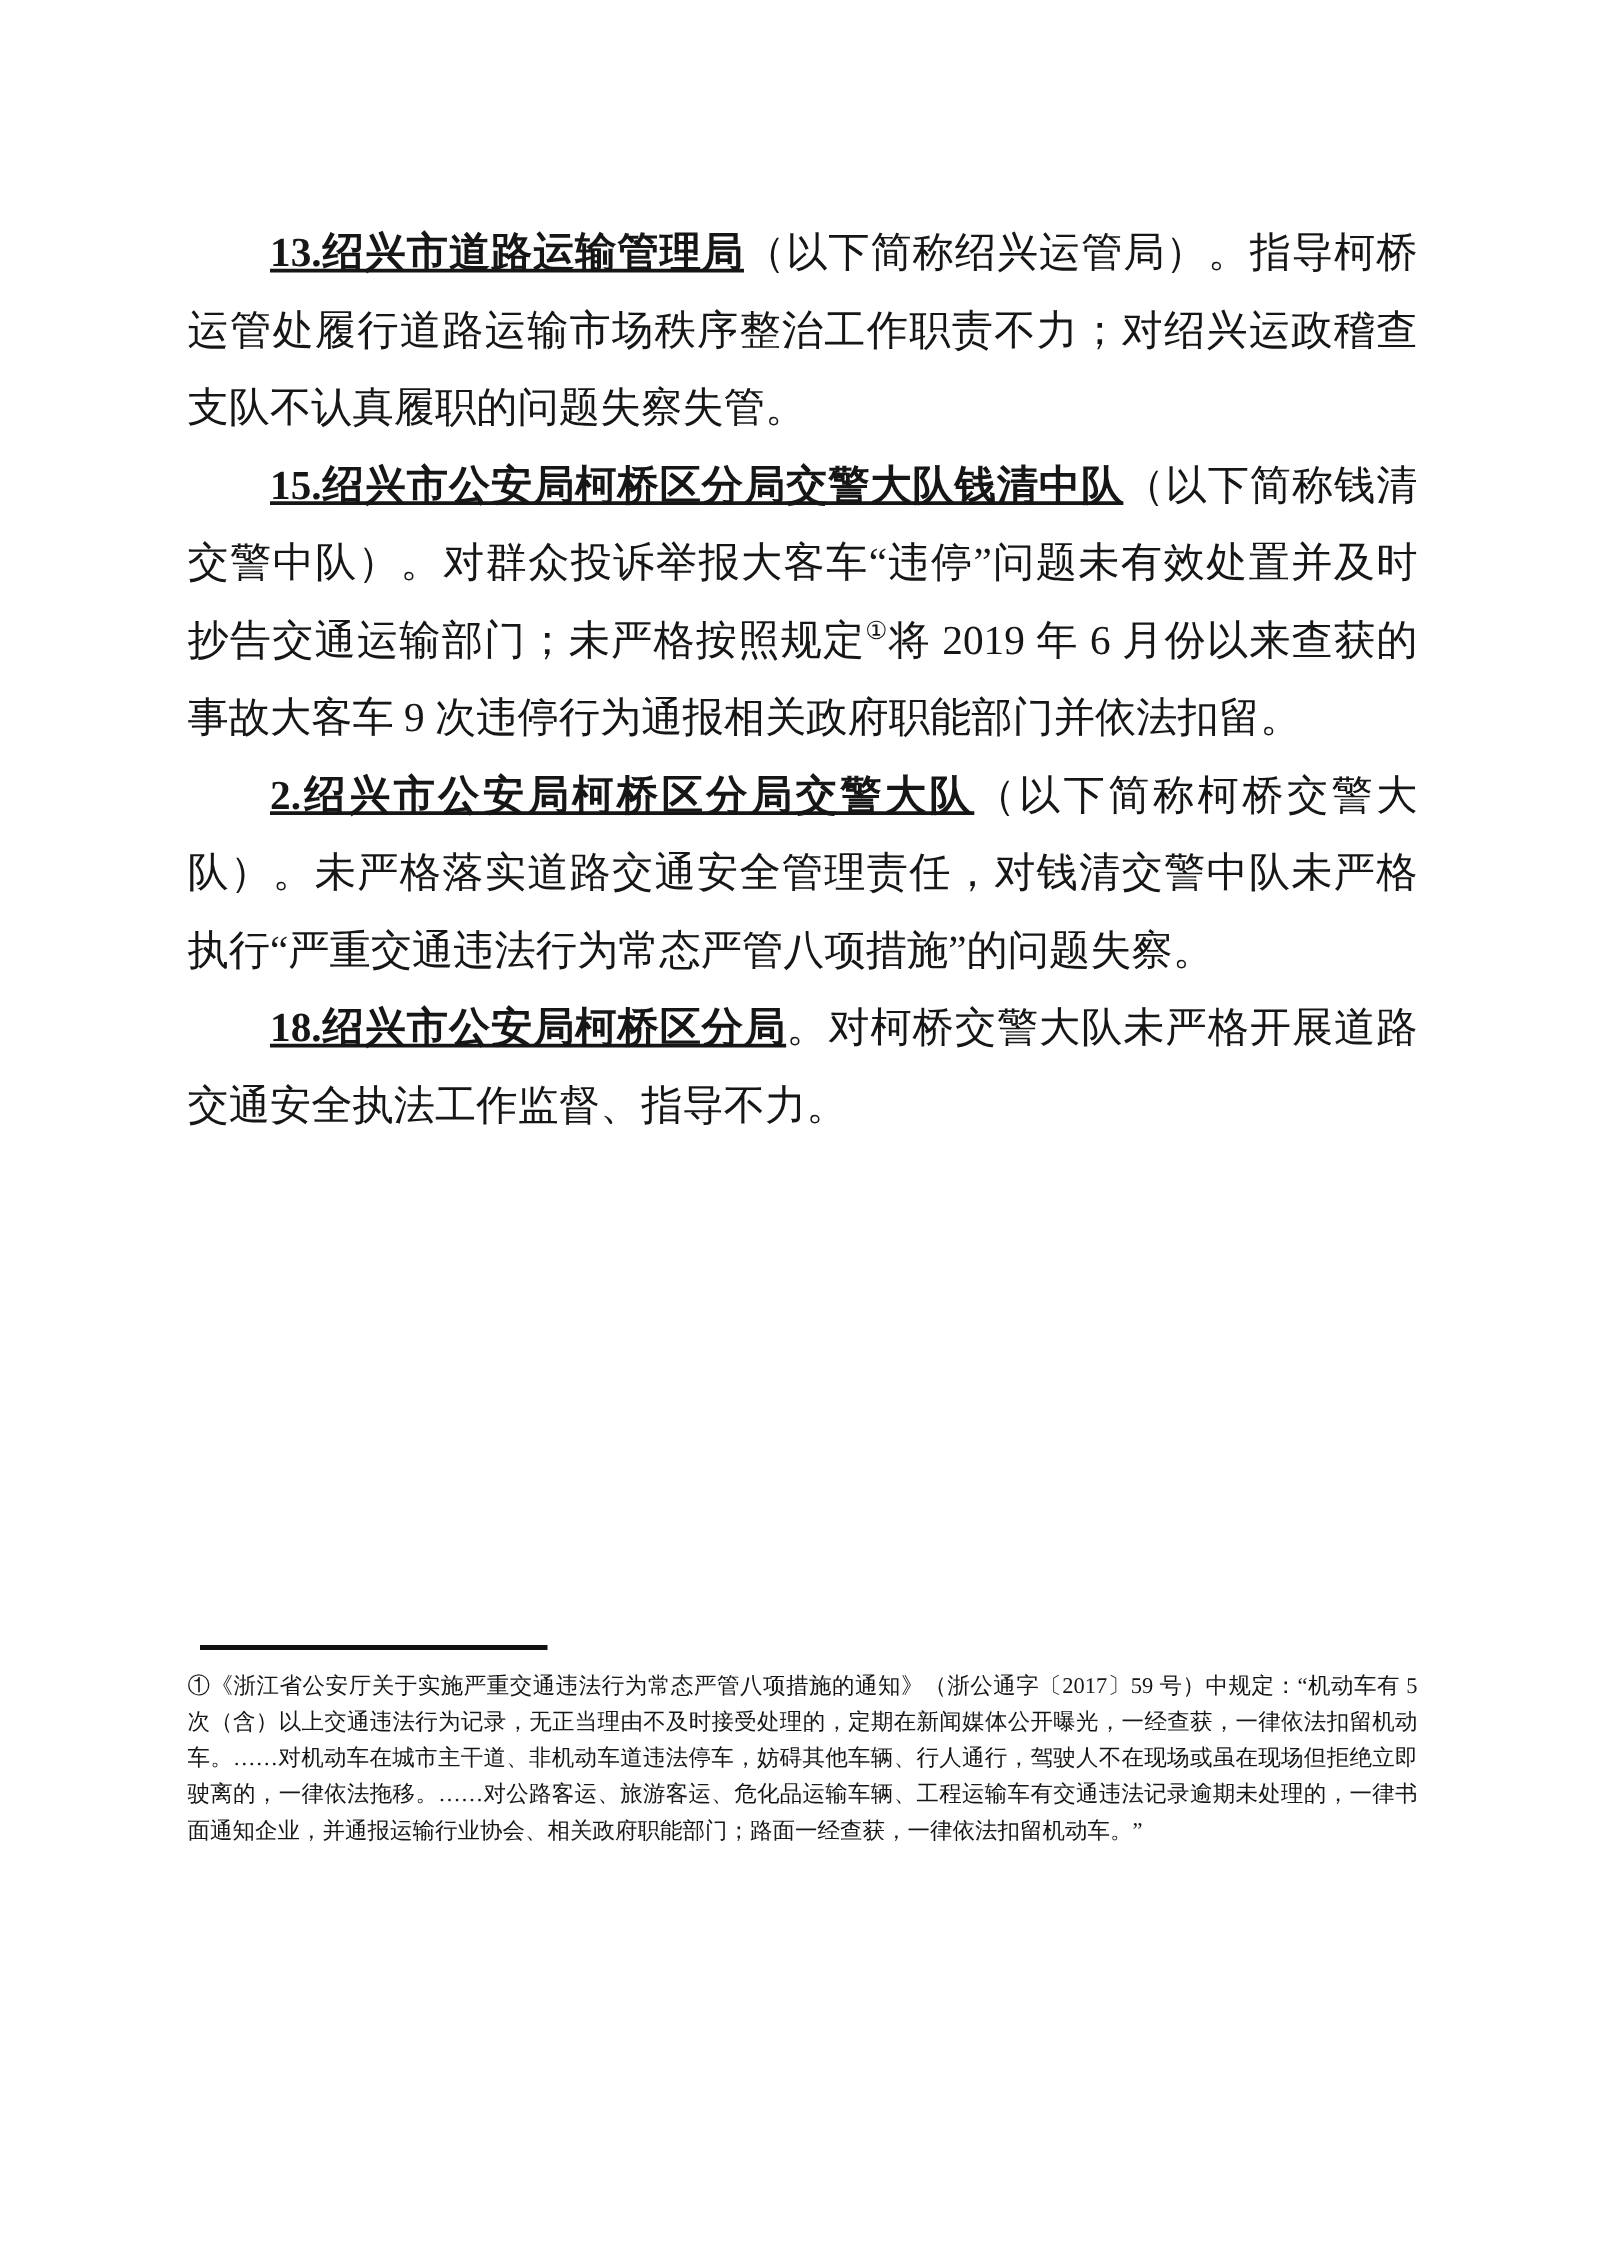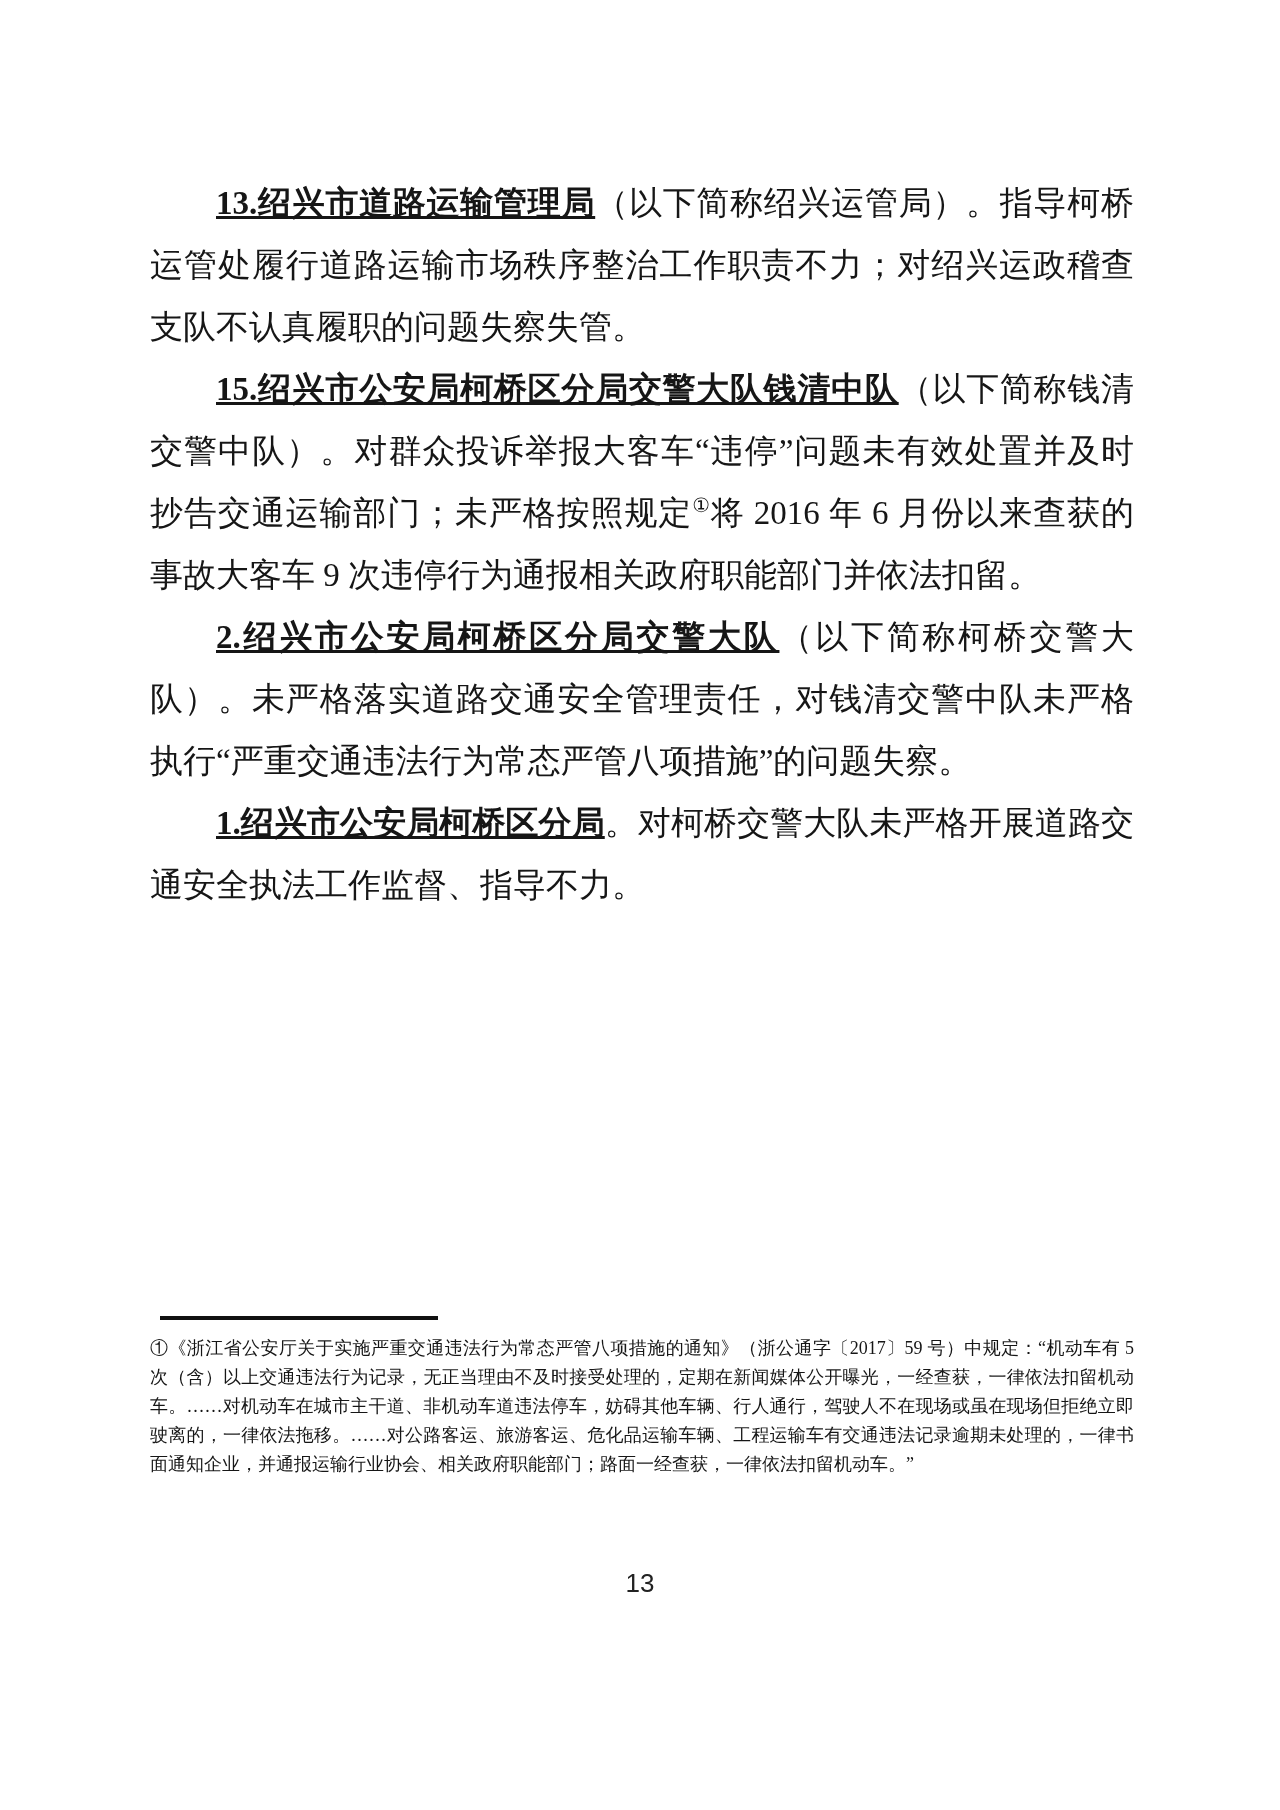--- a/index.html
+++ b/index.html
@@ -74,29 +74,28 @@
 </head>
 <body>
 
 <div class="page">
 
   <main class="content">
 
     <p><b>13.绍兴市道路运输管理局</b><span>（以下简称绍兴运管局）。指导柯桥运管处履行道路运输市场秩序整治工作职责不力；对绍兴运政稽查支队不认真履职的问题失察失管。</span></p>
 
 
-    <p><b>15.绍兴市公安局柯桥区分局交警大队钱清中队</b><span>（以下简称钱清交警中队）。对群众投诉举报大客车“违停”问题未有效处置并及时抄告交通运输部门；未严格按照规定</span><sup class="fn-ref">①</sup><span>将 2016 年 6 月份以来查获的事故大客车 9 次违停行为通报相关政府职能部门并依法扣留。</span></p>
+    <p><b>15.绍兴市公安局柯桥区分局交警大队钱清中队</b><span>（以下简称钱清交警中队）。对群众投诉举报大客车“违停”问题未有效处置并及时抄告交通运输部门；未严格按照规定</span><sup class="fn-ref">①</sup><span>将 2019 年 6 月份以来查获的事故大客车 9 次违停行为通报相关政府职能部门并依法扣留。</span></p>
 
     <p><b>2.绍兴市公安局柯桥区分局交警大队</b><span>（以下简称柯桥交警大队）。未严格落实道路交通安全管理责任，对钱清交警中队未严格执行“严重交通违法行为常态严管八项措施”的问题失察。</span></p>
 
-    <p><b>1.绍兴市公安局柯桥区分局</b><span>。对柯桥交警大队未严格开展道路交通安全执法工作监督、指导不力。</span></p>
+    <p><b>18.绍兴市公安局柯桥区分局</b><span>。对柯桥交警大队未严格开展道路交通安全执法工作监督、指导不力。</span></p>
 
 
   </main>
 
   <div class="footnote-area">
     <div class="footnote-rule"></div>
     <p class="footnote"><span>①</span><span>《浙江省公安厅关于实施严重交通违法行为常态严管八项措施的通知》（浙公通字〔2017〕59 号）中规定：“机动车有 5 次（含）以上交通违法行为记录，无正当理由不及时接受处理的，定期在新闻媒体公开曝光，一经查获，一律依法扣留机动车。……对机动车在城市主干道、非机动车道违法停车，妨碍其他车辆、行人通行，驾驶人不在现场或虽在现场但拒绝立即驶离的，一律依法拖移。……对公路客运、旅游客运、危化品运输车辆、工程运输车有交通违法记录逾期未处理的，一律书面通知企业，并通报运输行业协会、相关政府职能部门；路面一经查获，一律依法扣留机动车。”</span></p>
   </div>
 
-  <div class="page-number">13</div>
 
 </div>
 
 </body></html>

